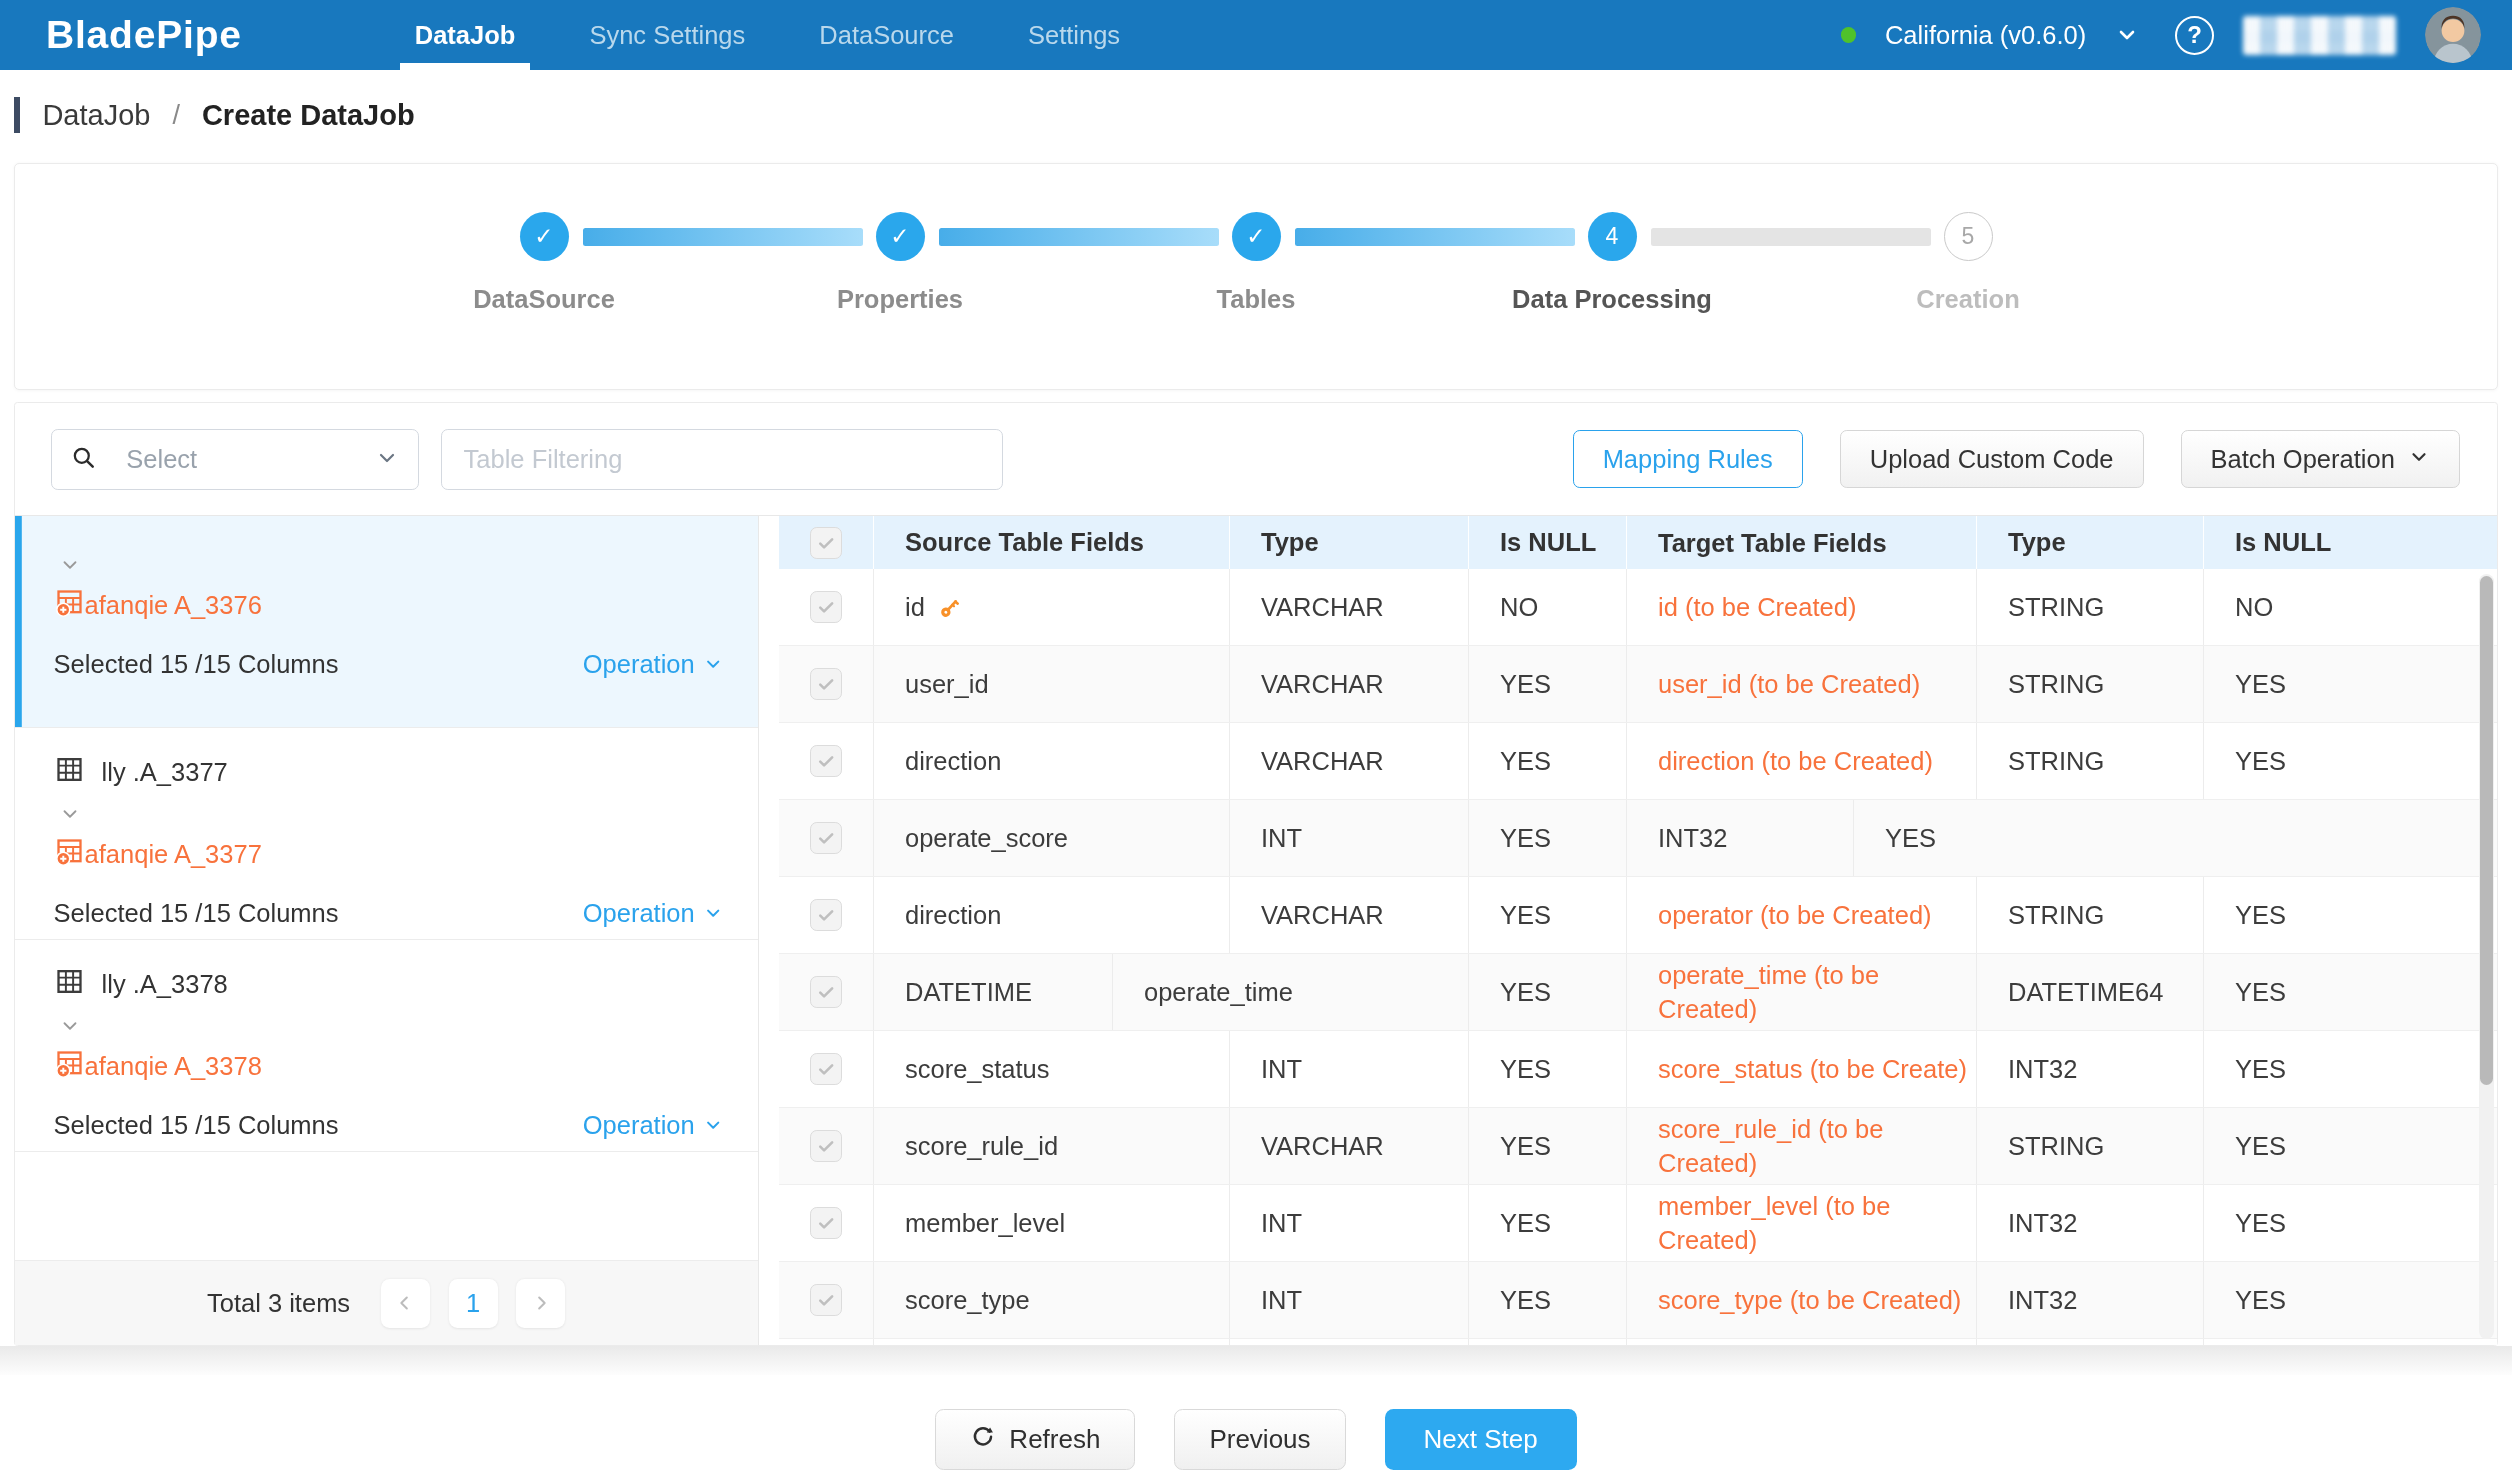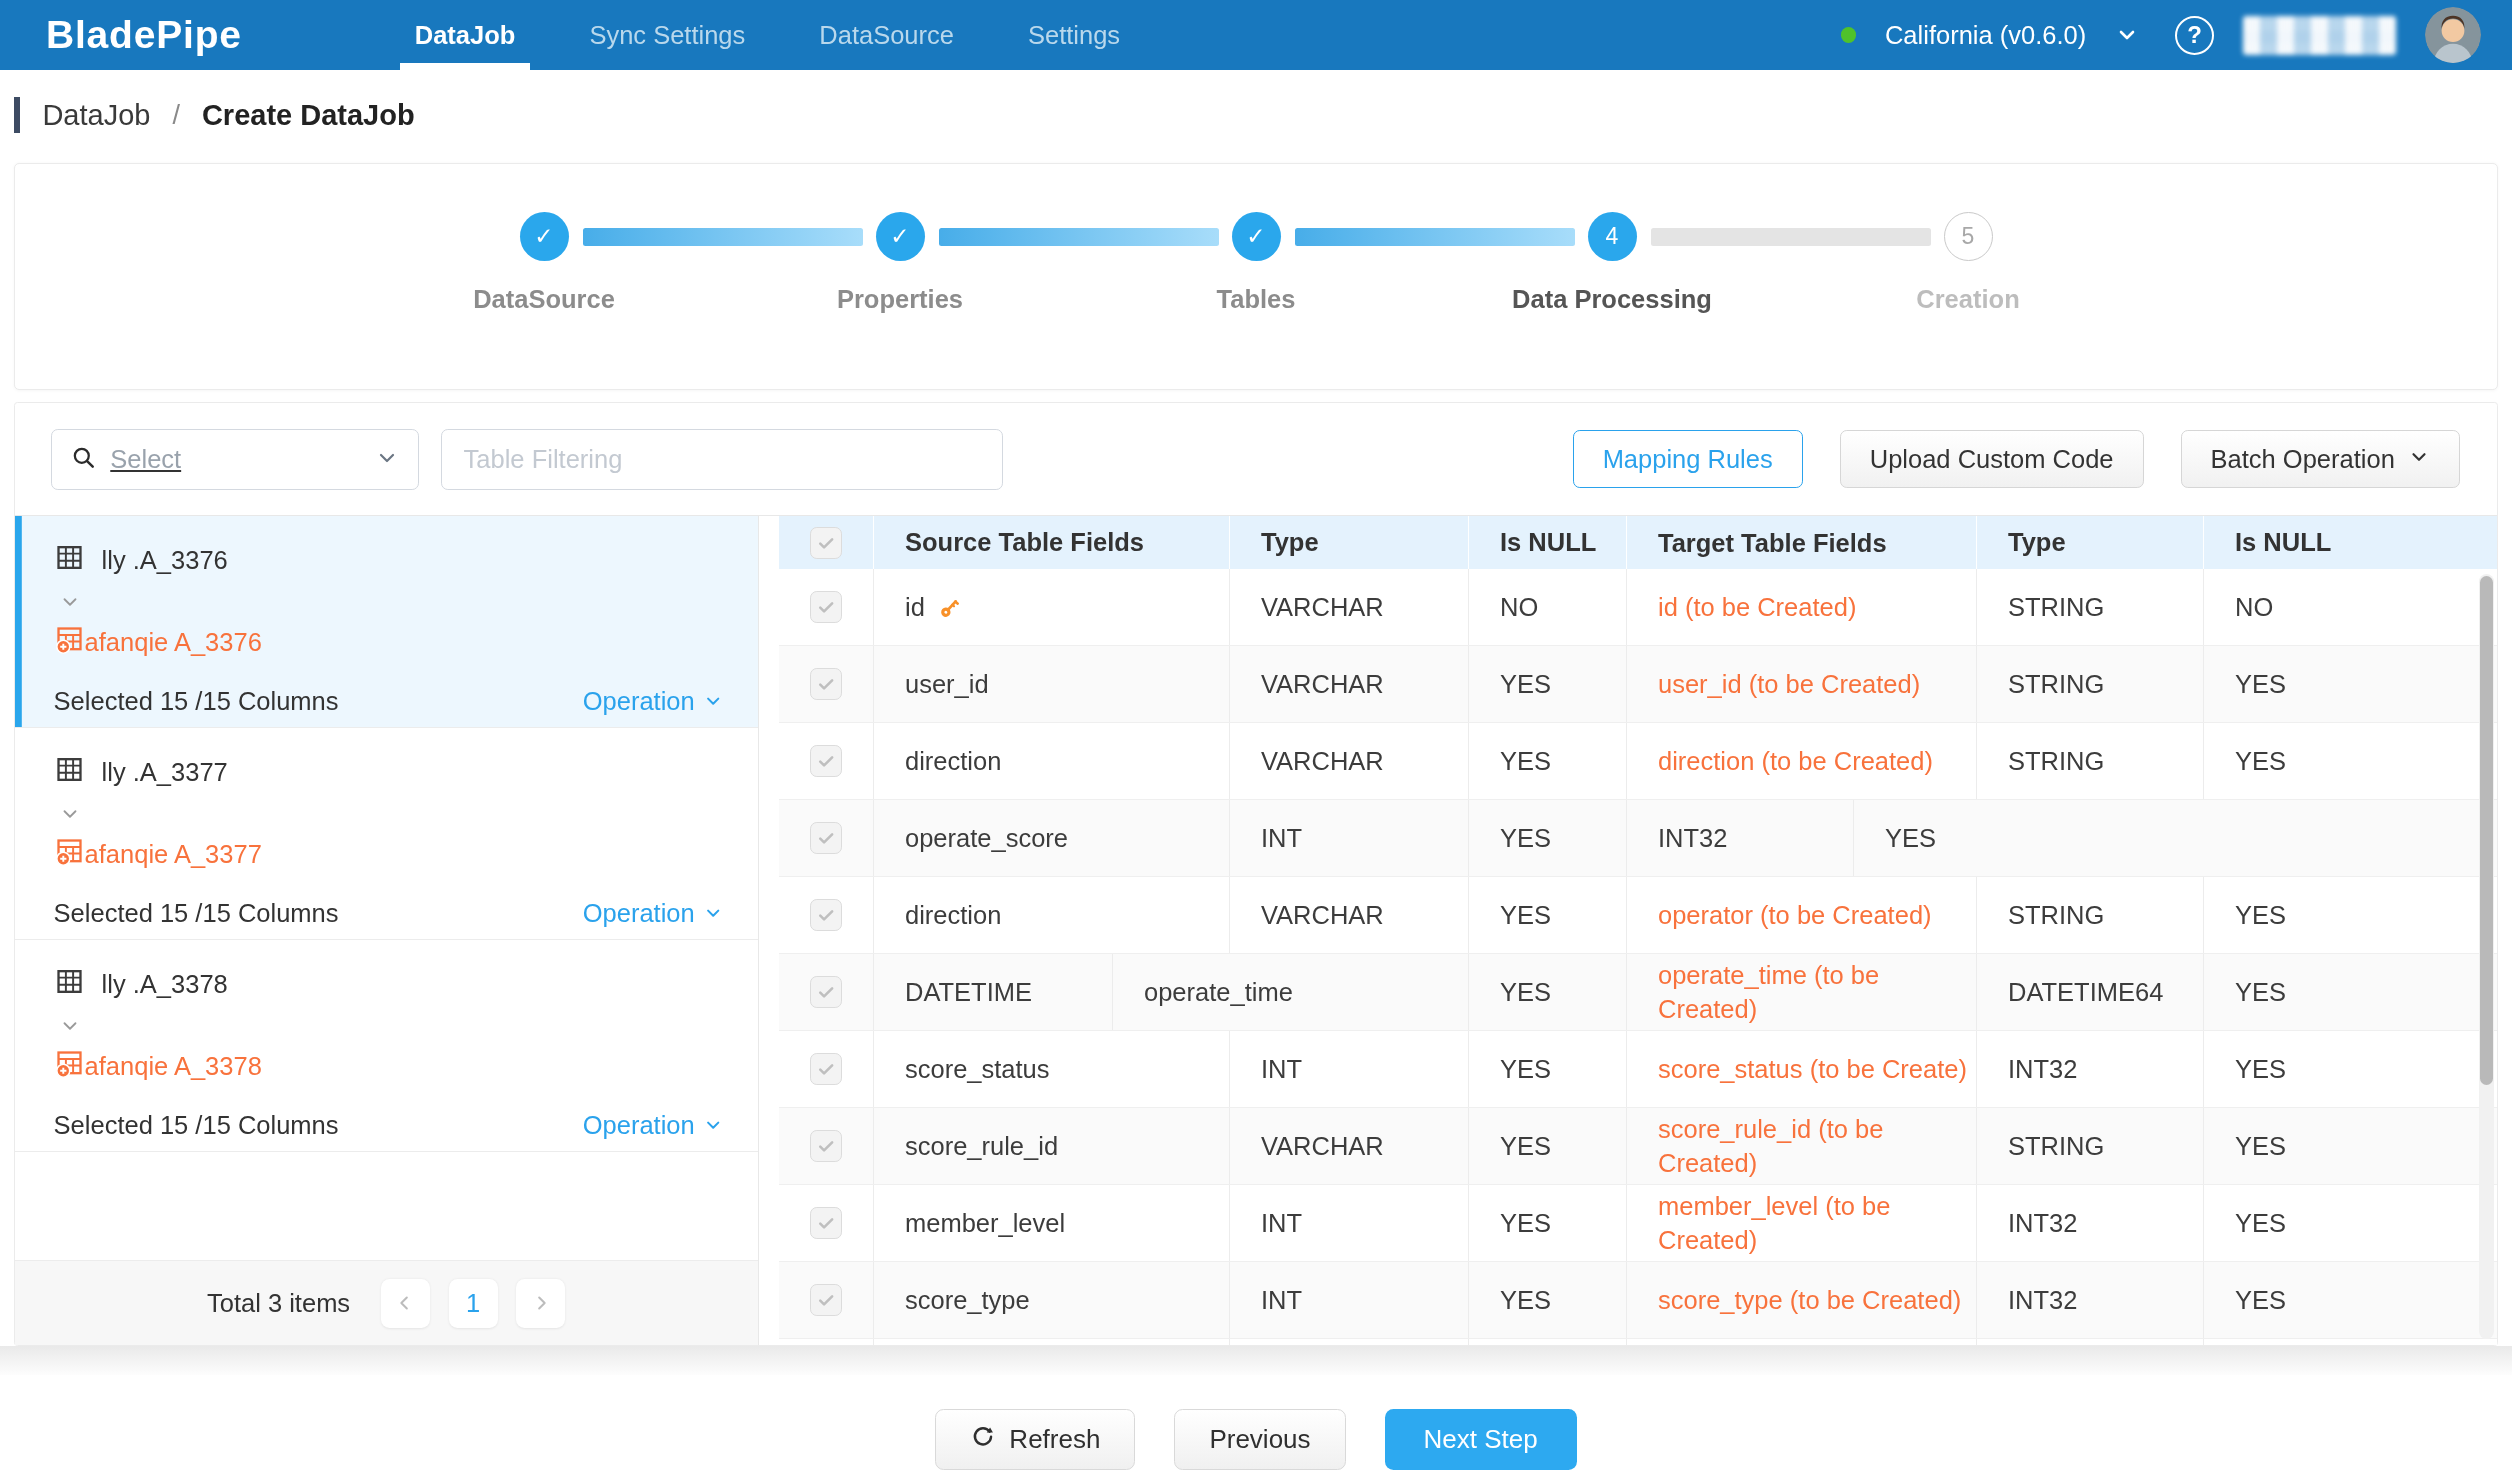--- a/index.html
+++ b/index.html
@@ -45,21 +45,21 @@
     border-radius:2.5px; background:linear-gradient(to right,#47ade9,#a8ddfa); z-index:1; }
   .step.current .step-connector { background:#e4e4e4; }
   .step-label { margin-top:24px; font-size:25.5px; font-weight:bold; color:#8c8c8c; }
   .step.current .step-label { color:#555; }
   .step.future .step-label { color:#bdbdbd; }
 
   
   .main-card { margin:0 13.6px; border:0.8px solid #ebebeb; border-radius:3.4px; background:#fff; }
   .toolbar { height:112px; display:flex; align-items:center; padding:0 37px 0 36px; }
   .select-box { width:368px; height:61px; border:1.7px solid #d4d9e0; border-radius:6.8px;
-    display:flex; align-items:center; padding:0 18.7px; gap:13px; cursor:pointer;text-decoration:underline; }
+    display:flex; align-items:center; padding:0 18.7px; gap:29px; cursor:pointer; }
   .select-placeholder { font-size:25.5px; color:#99a2ac; flex:1; }
   .filter-input { width:562px; height:61px; border:1.7px solid #d4d9e0; border-radius:6.8px;
     margin-left:22px; font-size:25.5px; padding:0 22px; color:#333; outline:none;
     font-family:"Liberation Sans", sans-serif; }
   .filter-input::placeholder { color:#c3c9d1; }
   .toolbar-spacer { flex:1; }
   .btn { height:58px; border-radius:6.8px; font-size:25.5px; display:inline-flex; align-items:center;
     justify-content:center; padding:0 29px; cursor:pointer; white-space:nowrap; }
   .btn-outline-blue { border:1.7px solid #2aa2ec; color:#2aa2ec; background:#fff; }
   .btn-gray { border:1.7px solid #d6d6d6; color:#333; background:linear-gradient(#ffffff,#f1f1f1); margin-left:37px; gap:13.6px; }
@@ -224,29 +224,20 @@
           </svg>
       </span>
     </button>
   </div>
 
   <div class="content">
 
     <div class="left-panel">
 
       <div class="lp-item active">
-        <div class="lp-row1">
-          <span>
-            <svg width="31" height="31" viewBox="0 0 24 24">
-                <rect x="3.5" y="4" width="17" height="16" fill="none" stroke="#3c3c3c" stroke-width="1.8"></rect>
-                <path d="M3.5 9h17M3.5 14.5h17M9.2 9v11M14.8 9v11M9.2 4v5M14.8 4v5" stroke="#3c3c3c" stroke-width="1.5"></path>
-              </svg>
-          </span>
-          <span>lly .A_3376</span>
-        </div>
         <div class="lp-chevron">
           <svg width="22" height="22" viewBox="0 0 24 24">
               <path d="M6 9l6 6 6-6" fill="none" stroke="#9a9a9a" stroke-width="2" stroke-linecap="round" stroke-linejoin="round"></path>
             </svg>
         </div>
         <div class="lp-row3">
           <span>
             <svg width="31" height="31" viewBox="0 0 24 24">
                 <rect x="3.5" y="3.5" width="17" height="16" fill="none" stroke="#f8723c" stroke-width="1.8"></rect>
                 <path d="M3.5 8.5h17M3.5 13.5h17M9.2 8.5v11M14.8 8.5v11" stroke="#f8723c" stroke-width="1.5"></path>

